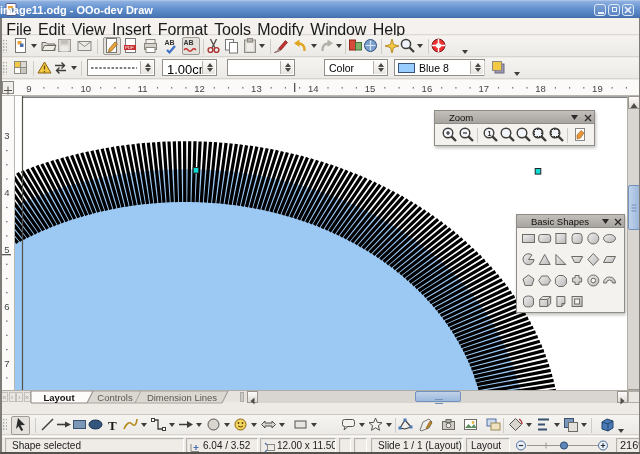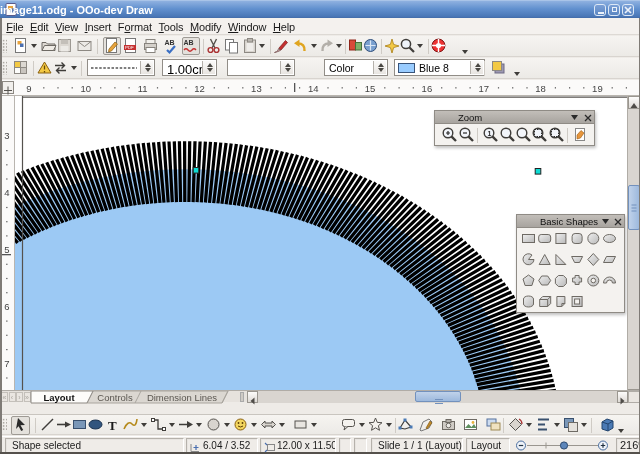--- a/index.html
+++ b/index.html
@@ -8,24 +8,24 @@
 .grip{position:absolute;left:2px;top:3px;bottom:3px;width:5px;
  background:radial-gradient(circle 1.1px at 1.5px 1.5px,#aeaaa4 70%,transparent 75%) 0 0/3.2px 3.2px repeat;}
 .sep{position:absolute;top:3px;width:1px;background:#cfcbc5;}
 .ic{position:absolute;width:18px;height:18px;}
 .dd{position:absolute;width:0;height:0;border-left:3px solid transparent;border-right:3px solid transparent;border-top:4px solid #3f3d3a;}
 .frame{position:absolute;border:1px solid #9e9a94;background:#e4e1dc;border-radius:2px;}
 .combo{position:absolute;height:17px;background:#fff;border:1px solid #918d87;}
 .spin{position:absolute;right:1px;top:1px;bottom:1px;width:13px;background:linear-gradient(#fbfaf9,#e8e5e1);border-left:1px solid #b5b1ab;}
 .spin:before{content:"";position:absolute;left:3.5px;top:2px;border-left:3px solid transparent;border-right:3px solid transparent;border-bottom:4px solid #4a4844;}
 .spin:after{content:"";position:absolute;left:3.5px;bottom:2px;border-left:3px solid transparent;border-right:3px solid transparent;border-top:4px solid #4a4844;}
-.mtxt{font-size:11px;letter-spacing:-0.15px;color:#1a1a1a;}
+.mtxt{font-size:16px;letter-spacing:-0.15px;color:#1a1a1a;}
 u{text-decoration:underline;}
 .float{position:absolute;background:#f2f0c0;border:1px solid #8f8b85;box-shadow:1px 2px 3px rgba(0,0,0,.25);}
-.ftitle{height:13px;background:linear-gradient(#c2beb9,#a8a49f);border-bottom:1px solid #8f8b85;font-size:9.5px;color:#111;padding-left:23px;line-height:13px;}
+.ftitle{height:13px;background:linear-gradient(#c2beb9,#a8a49f);border-bottom:1px solid #8f8b85;font-size:9.5px;color:#111;padding-left:14px;line-height:13px;}
 </style></head><body>
 <div class="abs" style="left:0;top:0;width:640px;height:18px;background:linear-gradient(#8fb1e0,#6291cf 45%,#4a77b7 90%,#426ba8);border-top:1px solid #a9c4e8;">
  <svg class="abs" style="left:5px;top:2px" width="12" height="13" viewBox="0 0 12 13">
       <rect x="1" y="0.5" width="10" height="12" rx="1" fill="#fdfdfd" stroke="#5a5a8a" stroke-width="1"></rect>
       <rect x="3" y="3" width="5" height="4" fill="#e8a33d"></rect>
       <rect x="5.5" y="5.5" width="4" height="4" fill="#4a6fb0"></rect>
     </svg>
  <div class="abs" style="left:0;right:32px;top:2.5px;text-align:left;font-size:11px;font-weight:bold;color:#fff;">image11.odg - OOo-dev Draw</div>
 <div class="abs" style="left:594px;top:2.5px;width:12px;height:12px;background:linear-gradient(#7ba0d6,#5b86c2);border:1px solid #dce8f6;border-radius:3px;">
       <div class="abs" style="left:2.5px;top:7.5px;width:6px;height:1.6px;background:#eaf1fa;"></div>

